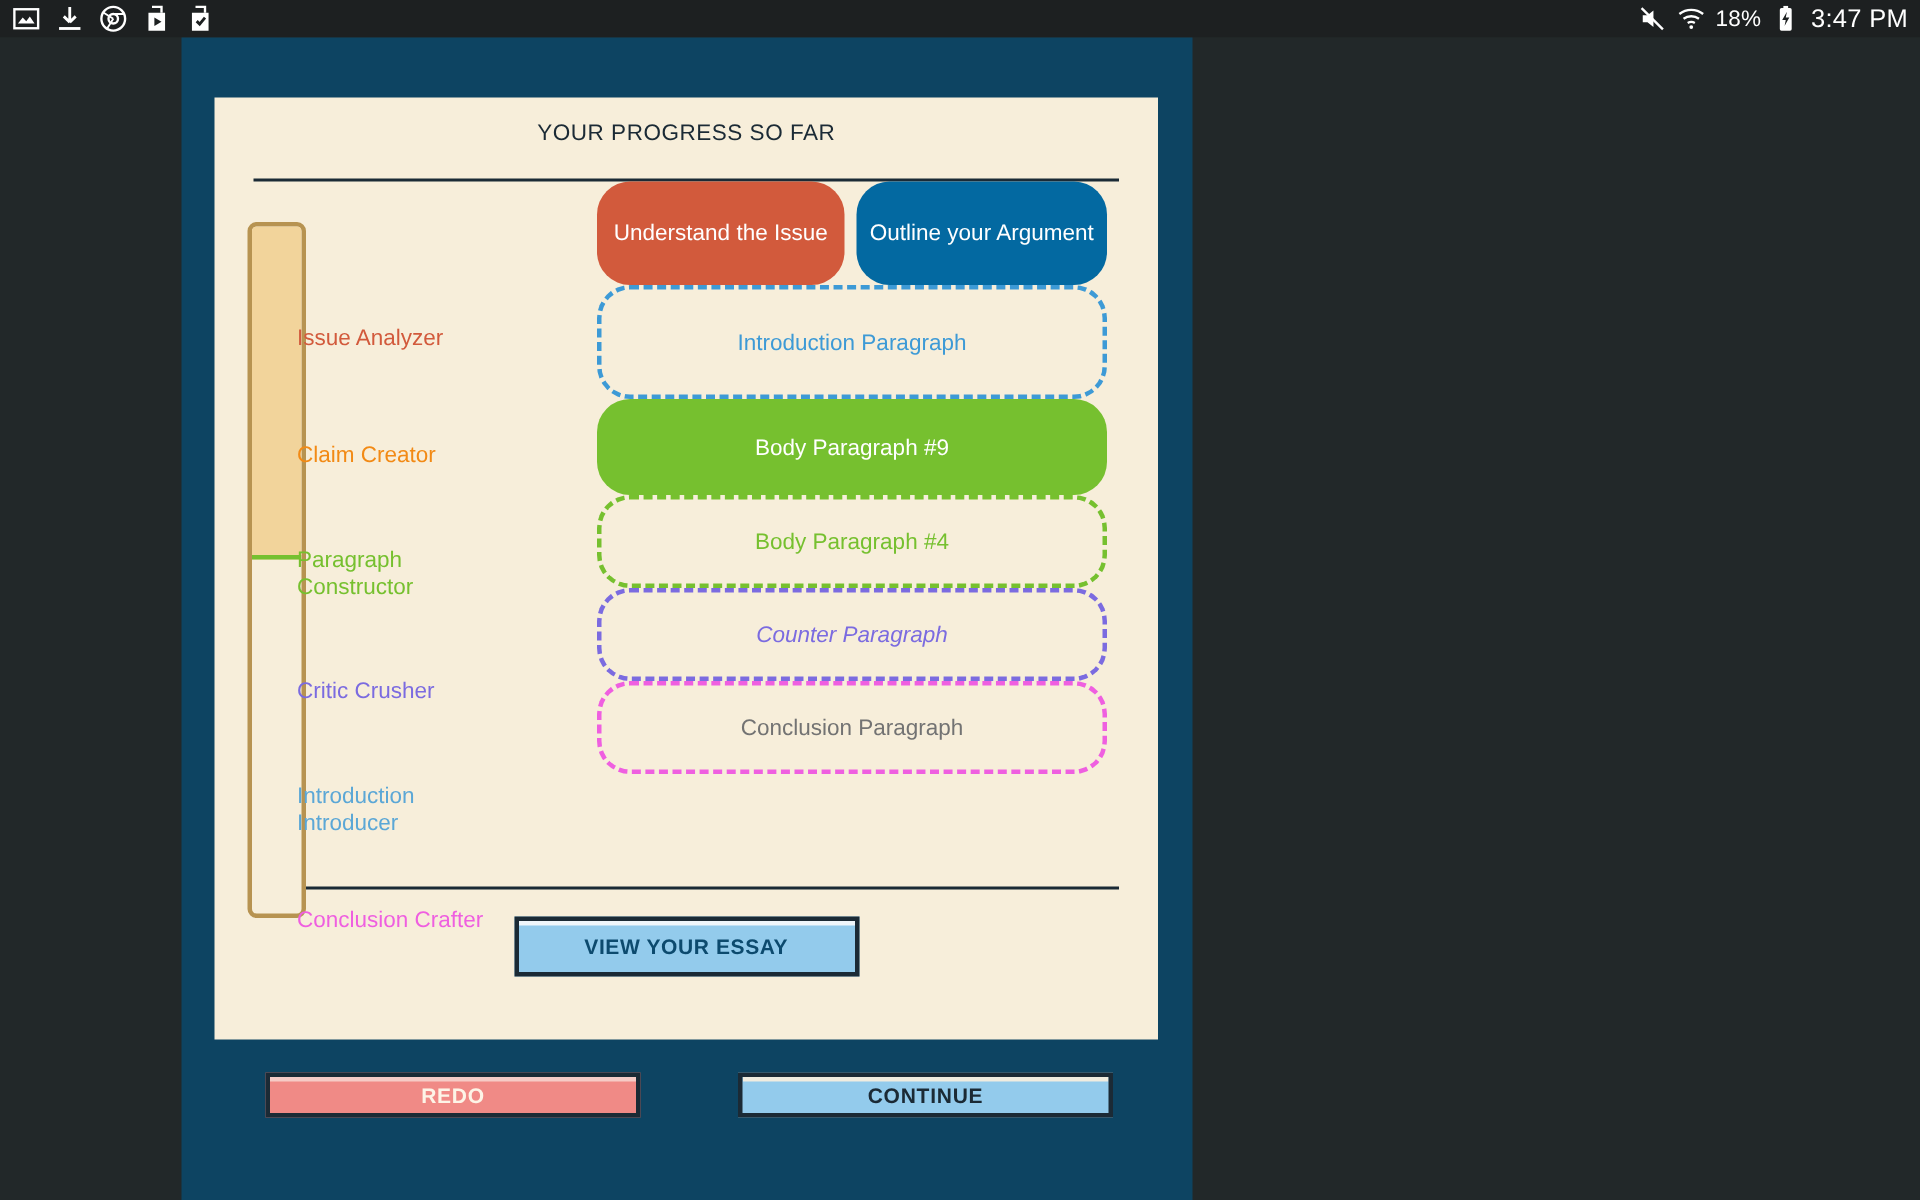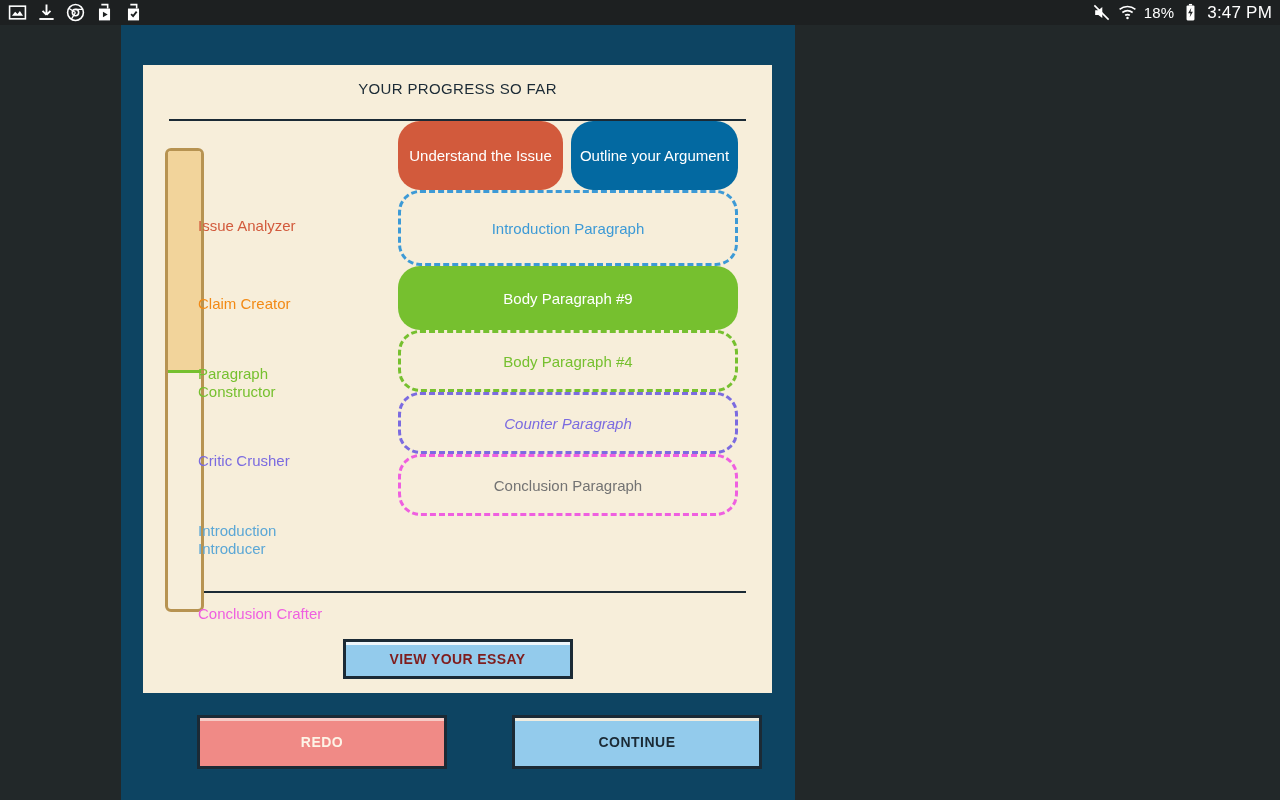--- a/index.html
+++ b/index.html
@@ -110,42 +110,40 @@
   #view-essay-wrap {
     display: flex; justify-content: center;
     padding-top: 18px;
   }
   #view-essay-button {
     width: 230px; height: 40px;
     background: #93cbec;
     border: 3px solid #1b2a35;
     border-top: 3px solid #1b2a35;
     box-shadow: inset 0 3px 0 #eef6fb;
-    color: #7f1d1d;
+    color: #0c4a6e;
     font-size: 14px; font-weight: bold;
     letter-spacing: .4px;
     display: flex; align-items: center; justify-content: center;
     cursor: pointer;
-    margin-top: 28px;
   }
 
   
   #action-row {
     position: absolute; left: 143px; top: 648px;
     width: 629px; height: 60px;
     display: flex; align-items: center;
   }
   .action-button {
-    height: 54px;
+    height: 30px;
     border: 3px solid #1b2a35;
     font-size: 14px; font-weight: bold;
     letter-spacing: .5px;
     display: flex; align-items: center; justify-content: center;
     cursor: pointer;
-    margin-left: 20px;
   }
   #redo-button {
     position: absolute; left: 34px; top: 42px;
     width: 250px;
     background: #f08a86;
     color: #fdf4e7;
     box-shadow: inset 0 3px 0 #f6cbc6;
   }
   #continue-button {
     position: absolute; left: 349px; top: 42px;

